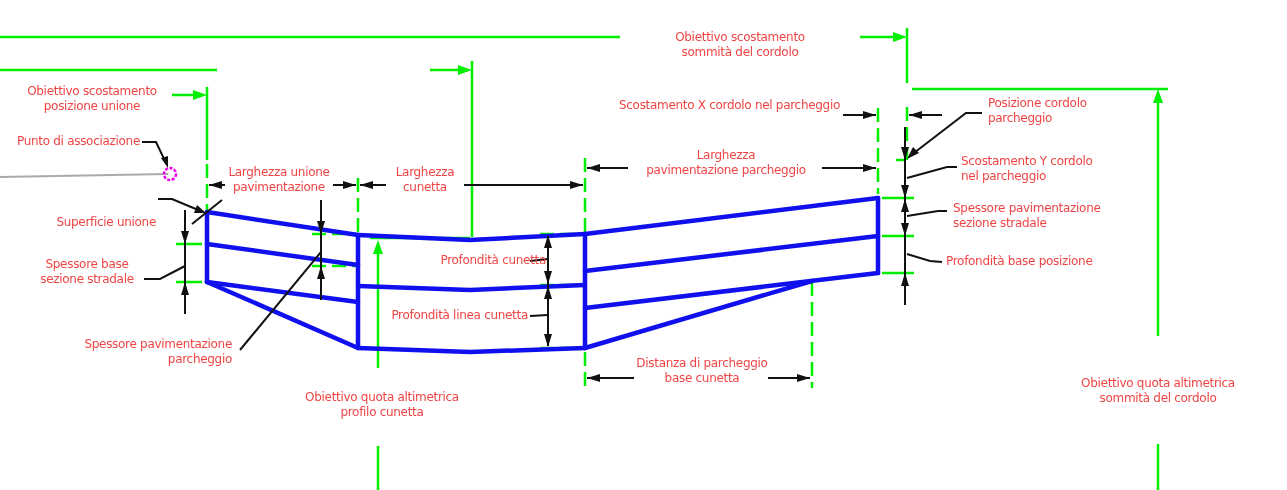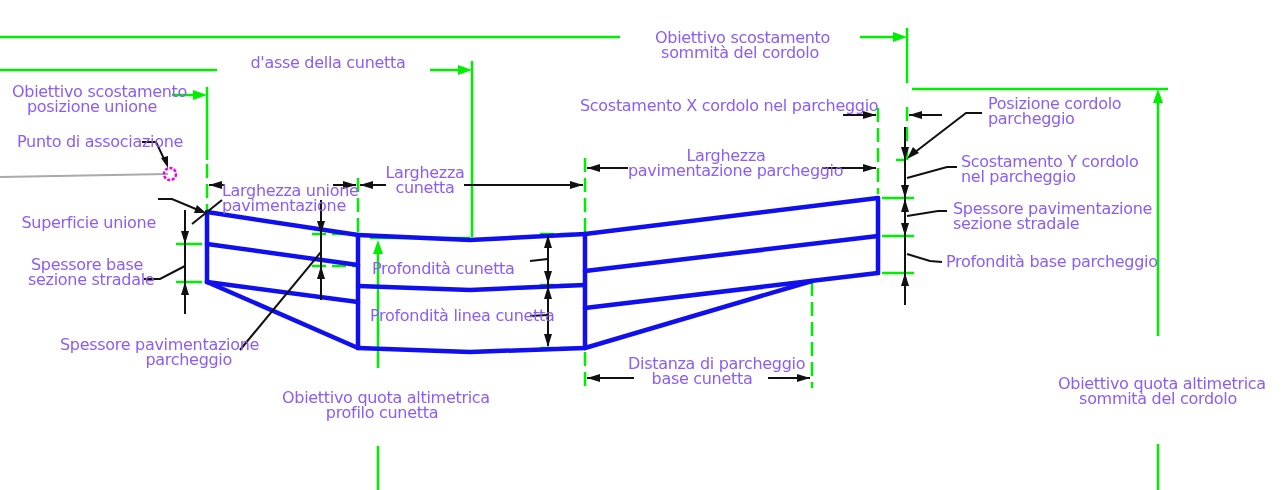--- a/index.html
+++ b/index.html
@@ -1,20 +1,20 @@
 <!DOCTYPE html>
 <html><head>
 <meta charset="utf-8">
 <style>
   html, body { margin: 0; padding: 0; background: #ffffff; }
   body { width: 1287px; height: 490px; position: relative; overflow: hidden;
          font-family: "DejaVu Sans", sans-serif; }
   #diagram { position: absolute; left: 0; top: 0; width: 1287px; height: 490px; }
-  .lbl { position: absolute; font-family: "DejaVu Sans", sans-serif; font-size: 16px;
-         line-height: 15px; color: #8b5cf6; white-space: nowrap; letter-spacing: -0.3px; }
+  .lbl { position: absolute; font-family: "DejaVu Sans", sans-serif; font-size: 12px;
+         line-height: 15px; color: #ef4444; white-space: nowrap; letter-spacing: -0.3px; }
   .lbl span { display: block; }
   .c { text-align: center; }
   .r { text-align: right; }
   .l { text-align: left; }
   .g { stroke: #00ee00; stroke-width: 2.5; fill: none; }
   .gd { stroke: #00ee00; stroke-width: 2.5; fill: none; stroke-dasharray: 14 6; }
   .b { stroke: #1010ee; stroke-width: 4.5; fill: none; stroke-linejoin: round; stroke-linecap: round; }
   .k { stroke: #111111; stroke-width: 2; fill: none; }
   .ka { fill: #111111; stroke: none; }
   .ga { fill: #00ee00; stroke: none; }
@@ -165,57 +165,56 @@
     <polyline class="k" points="942,262 930,261 907,254"></polyline>
   </g>
 </svg>
 
 <div class="lbl c" style="left:12px; top:84px; width:160px;">
   <span>Obiettivo scostamento</span>
   <span>posizione unione</span>
 </div>
 
 <div class="lbl c" style="left:228px; top:55px; width:200px;">
-  <span>d'asse della cunetta</span>
 </div>
 
 <div class="lbl c" style="left:655px; top:30px; width:170px;">
   <span>Obiettivo scostamento</span>
   <span>sommità del cordolo</span>
 </div>
 
-<div class="lbl r" style="left:0px; top:134px; width:140px;margin-left:17px;">
+<div class="lbl r" style="left:0px; top:134px; width:140px;">
   <span>Punto di associazione</span>
 </div>
 
 <div class="lbl r" style="left:20px; top:191px; width:136px;margin-top:24px;">
   <span>Superficie unione</span>
 </div>
 
 <div class="lbl c" style="left:28px; top:257px; width:118px;">
   <span>Spessore base</span>
   <span>sezione stradale</span>
 </div>
 
 <div class="lbl r" style="left:60px; top:337px; width:172px;">
   <span>Spessore pavimentazione</span>
   <span>parcheggio</span>
 </div>
 
-<div class="lbl c" style="left:222px; top:183px; width:114px;">
+<div class="lbl c" style="left:222px; top:165px; width:114px;">
   <span>Larghezza unione</span>
   <span>pavimentazione</span>
 </div>
 
 <div class="lbl c" style="left:385px; top:165px; width:80px;">
   <span>Larghezza</span>
   <span>cunetta</span>
 </div>
 
-<div class="lbl r" style="left:372px; top:253px; width:133px;margin-top:8px;">
+<div class="lbl r" style="left:413px; top:253px; width:133px;">
   <span>Profondità cunetta</span>
 </div>
 
 <div class="lbl r" style="left:370px; top:308px; width:158px;">
   <span>Profondità linea cunetta</span>
 </div>
 
 <div class="lbl c" style="left:282px; top:390px; width:200px;">
   <span>Obiettivo quota altimetrica</span>
   <span>profilo cunetta</span>
@@ -244,19 +243,19 @@
   <span>Scostamento Y cordolo</span>
   <span>nel parcheggio</span>
 </div>
 
 <div class="lbl l" style="left:953px; top:201px; width:170px;">
   <span>Spessore pavimentazione</span>
   <span>sezione stradale</span>
 </div>
 
 <div class="lbl l" style="left:946px; top:254px; width:180px;">
-  <span>Profondità base parcheggio</span>
+  <span>Profondità base posizione</span>
 </div>
 
 <div class="lbl c" style="left:1058px; top:376px; width:200px;">
   <span>Obiettivo quota altimetrica</span>
   <span>sommità del cordolo</span>
 </div>
 
 </body></html>

